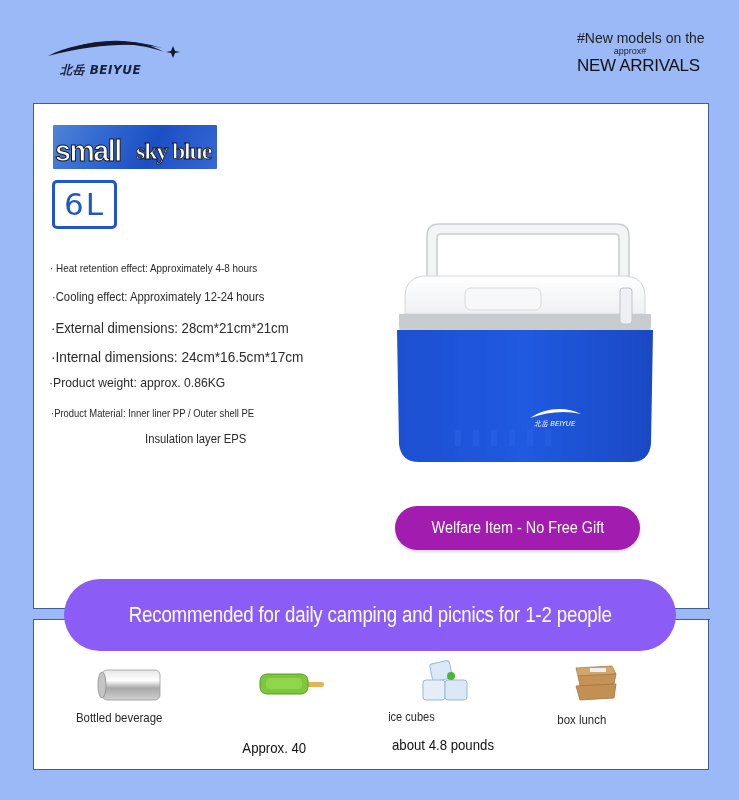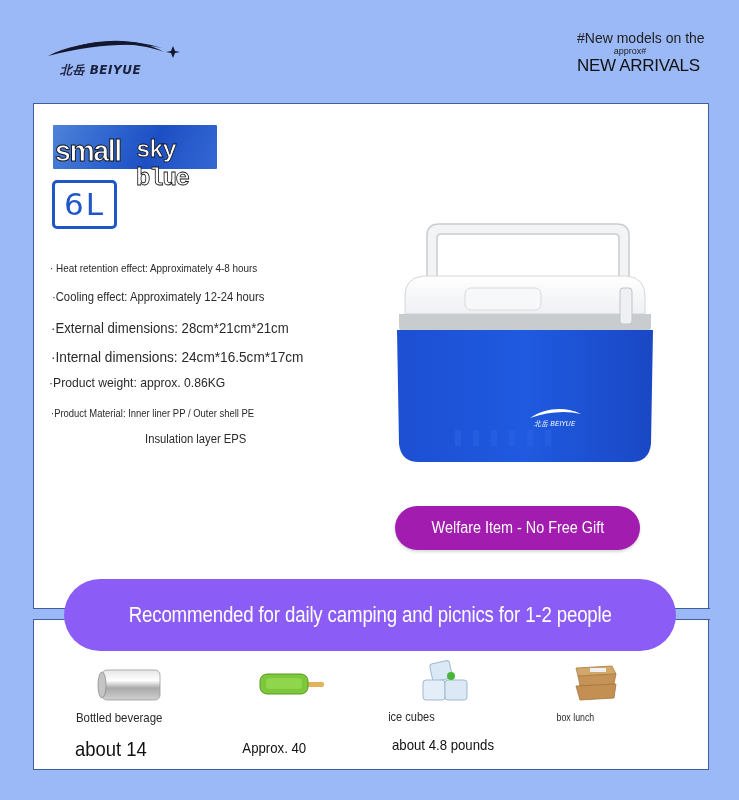--- a/index.html
+++ b/index.html
@@ -51,21 +51,21 @@
   }
   .size-small {
     position: absolute; left: 2px; top: 9px;
     font-family: "Liberation Sans", sans-serif; font-weight: bold; font-size: 30px;
     color: #fff; letter-spacing: -1.5px; line-height: 34px;
     -webkit-text-stroke: 1px #111;
     transform: scaleX(0.95); transform-origin: left;
   }
   .size-color {
     position: absolute; left: 83px; top: 12px;
-    font-family: Liberation Mono, monospace; font-weight: bold; font-size: 24px;
+    font-family: Liberation Serif, serif; font-weight: bold; font-size: 24px;
     color: #fff; letter-spacing: -1.2px; line-height: 28px;
     -webkit-text-stroke: 0.8px #111;
   }
   .capacity {
     position: absolute; left: 52px; top: 180px; width: 65px; height: 49px;
     border: 3px solid #1f56c8; border-radius: 5px;
     color: #1f56c8; font-family: "DejaVu Sans", sans-serif; font-size: 31px;
     text-align: center; line-height: 42px; letter-spacing: 2px;
   }
   .spec { position: absolute; color: #2a2a2a; font-family: "Liberation Sans", sans-serif; white-space: nowrap; }
@@ -192,21 +192,20 @@
         <stop offset="0" stop-color="#e6e6e6"></stop>
         <stop offset="0.35" stop-color="#ffffff"></stop>
         <stop offset="0.6" stop-color="#a9a9a9"></stop>
         <stop offset="1" stop-color="#d0d0d0"></stop>
       </linearGradient>
     </defs>
     <rect x="6" y="2" width="58" height="30" rx="5" fill="url(#cang)" stroke="#9a9a9a" stroke-width="0.8"></rect>
     <ellipse cx="6" cy="17" rx="4" ry="13" fill="#c5c5c5" stroke="#8d8d8d" stroke-width="0.8"></ellipse>
   </svg>
   <div class="cap-label" style="top:50px; font-size:13px;"><span class="sx">Bottled beverage</span></div>
-  <div class="cap-value" style="top:77px; font-size:21px;"><span class="sx">about 14</span></div>
 </div>
 
 <div class="cap-item" style="left:238px; top:660px; width:100px; height:110px;">
   <svg class="icon" style="left:20px; top:12px;" width="68" height="26" viewBox="0 0 68 26">
     <rect x="46" y="10" width="20" height="5" rx="2" fill="#e2b45a"></rect>
     <rect x="2" y="2" width="48" height="20" rx="7" fill="#7cc73a" stroke="#5a9b25" stroke-width="1"></rect>
     <rect x="8" y="6" width="36" height="11" rx="4" fill="#8fd64c"></rect>
   </svg>
   <div class="cap-value" style="top:79px; font-size:15px;"><span class="sx">Approx. 40</span></div>
 </div>
@@ -222,14 +221,14 @@
   <div class="cap-value" style="top:78px; font-size:15px;"><span class="sx">about 4.8 pounds</span></div>
 </div>
 
 <div class="cap-item" style="left:554px; top:658px; width:110px; height:112px;">
   <svg class="icon" style="left:18px; top:2px;" width="46" height="42" viewBox="0 0 46 42">
     <path d="M4 8 L40 6 L44 14 L6 16 Z" fill="#d3a66a" stroke="#a97c43" stroke-width="0.8"></path>
     <rect x="18" y="8" width="16" height="4" fill="#eef1f4"></rect>
     <path d="M6 16 L44 14 L42 24 L8 26 Z" fill="#c69257" stroke="#a97c43" stroke-width="0.8"></path>
     <path d="M4 26 L44 24 L42 38 L8 40 Z" fill="#c48f53" stroke="#a17540" stroke-width="0.8"></path>
   </svg>
-  <div class="cap-label" style="top:54px; font-size:10px;"><span class="sx">box lunch</span></div>
+  <div class="cap-label" style="top:54px; font-size:13px;"><span class="sx">box lunch</span></div>
 </div>
 
 </body></html>

